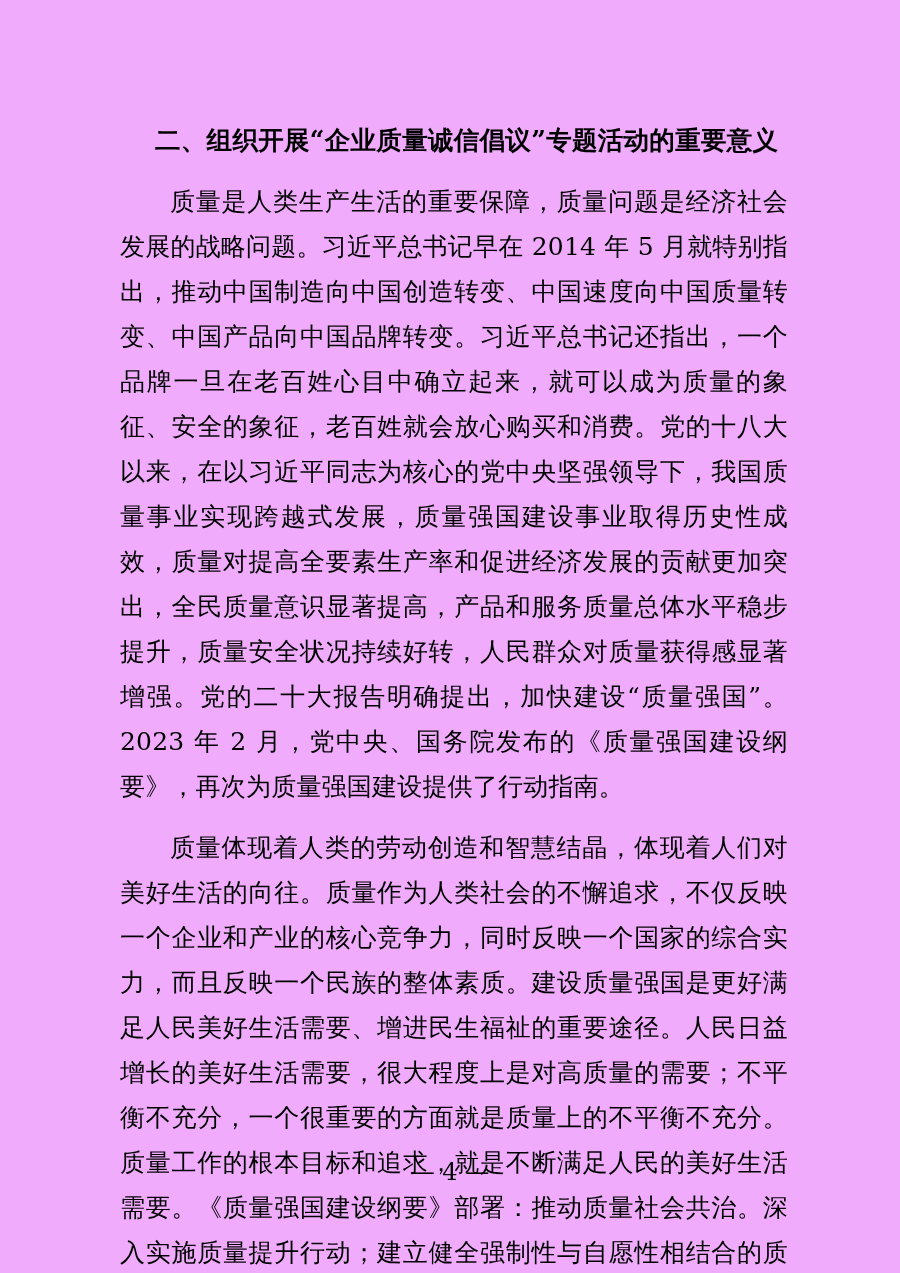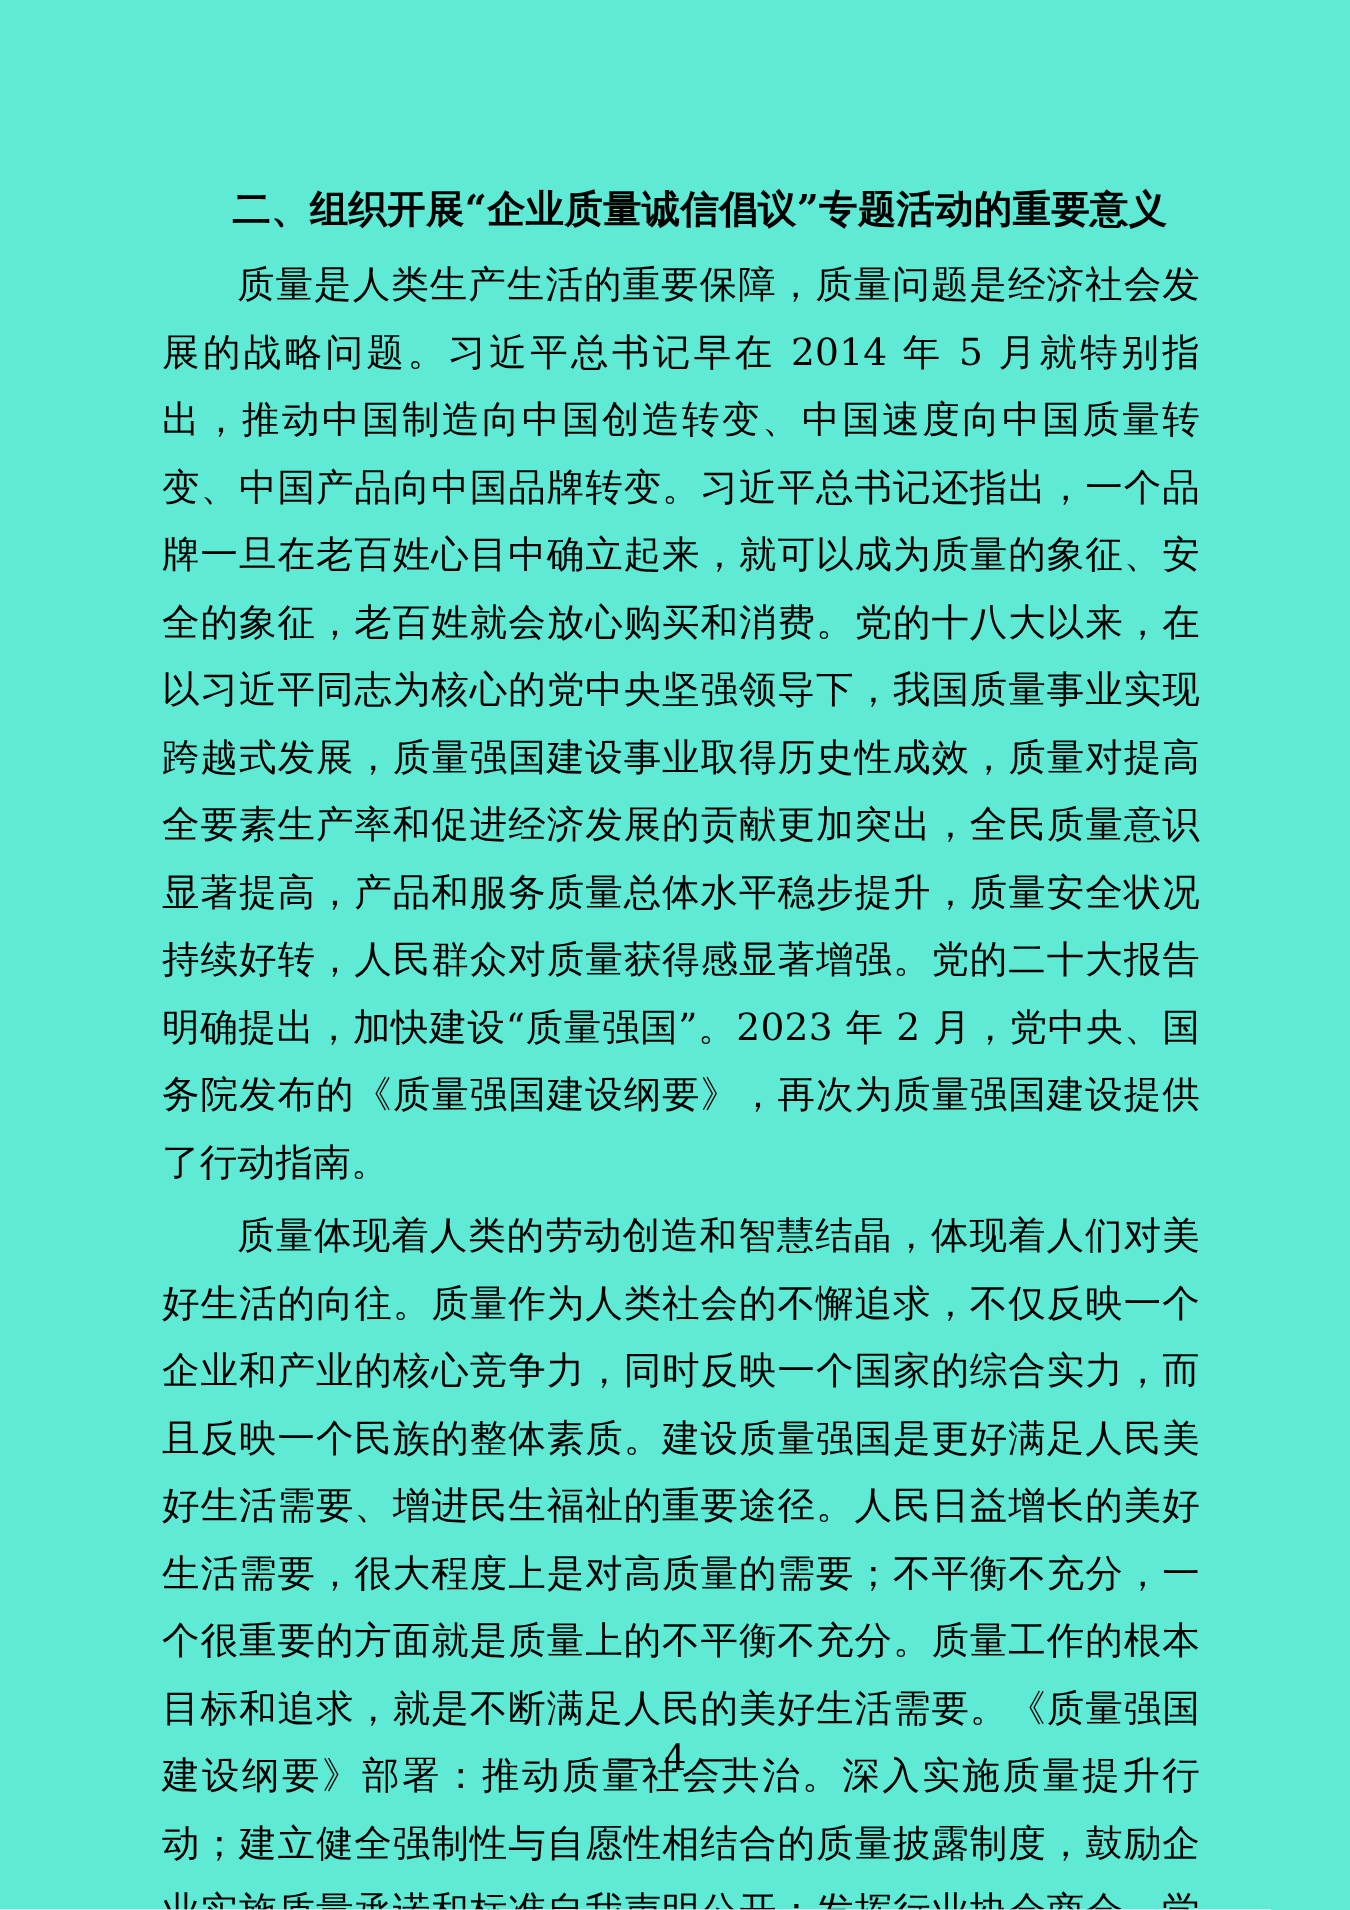--- a/index.html
+++ b/index.html
@@ -7,21 +7,21 @@
     padding: 0;
     background: #ffffff;
   }
   body {
     font-family: "DejaVu Serif", "Liberation Serif", serif;
   }
   .page {
     position: relative;
     width: 900px;
     height: 1273px;
-    background: #5eead4;
+    background: #f0abfc;
     box-sizing: border-box;
     overflow: hidden;
   }
   .content {
     position: absolute;
     left: 104px;
     top: 118px;
     width: 700px;
   }
   .heading {
@@ -43,21 +43,21 @@
     text-indent: 2em;
     margin: 0;
     font-family: "DejaVu Serif", "Liberation Serif", serif;
   }
   .para {
     font-size: 25px;
     line-height: 45px;
     letter-spacing: 0.2px;
     color: #000000;
     text-indent: 2em;
-    margin: 4px;
+    margin: 16px;
     text-align: justify;
     text-justify: inter-ideograph;
     font-family: "DejaVu Serif", "Liberation Serif", serif;
   }
   .footer {
     position: absolute;
     left: 0;
     top: 1155px;
     width: 900px;
     text-align: center;

